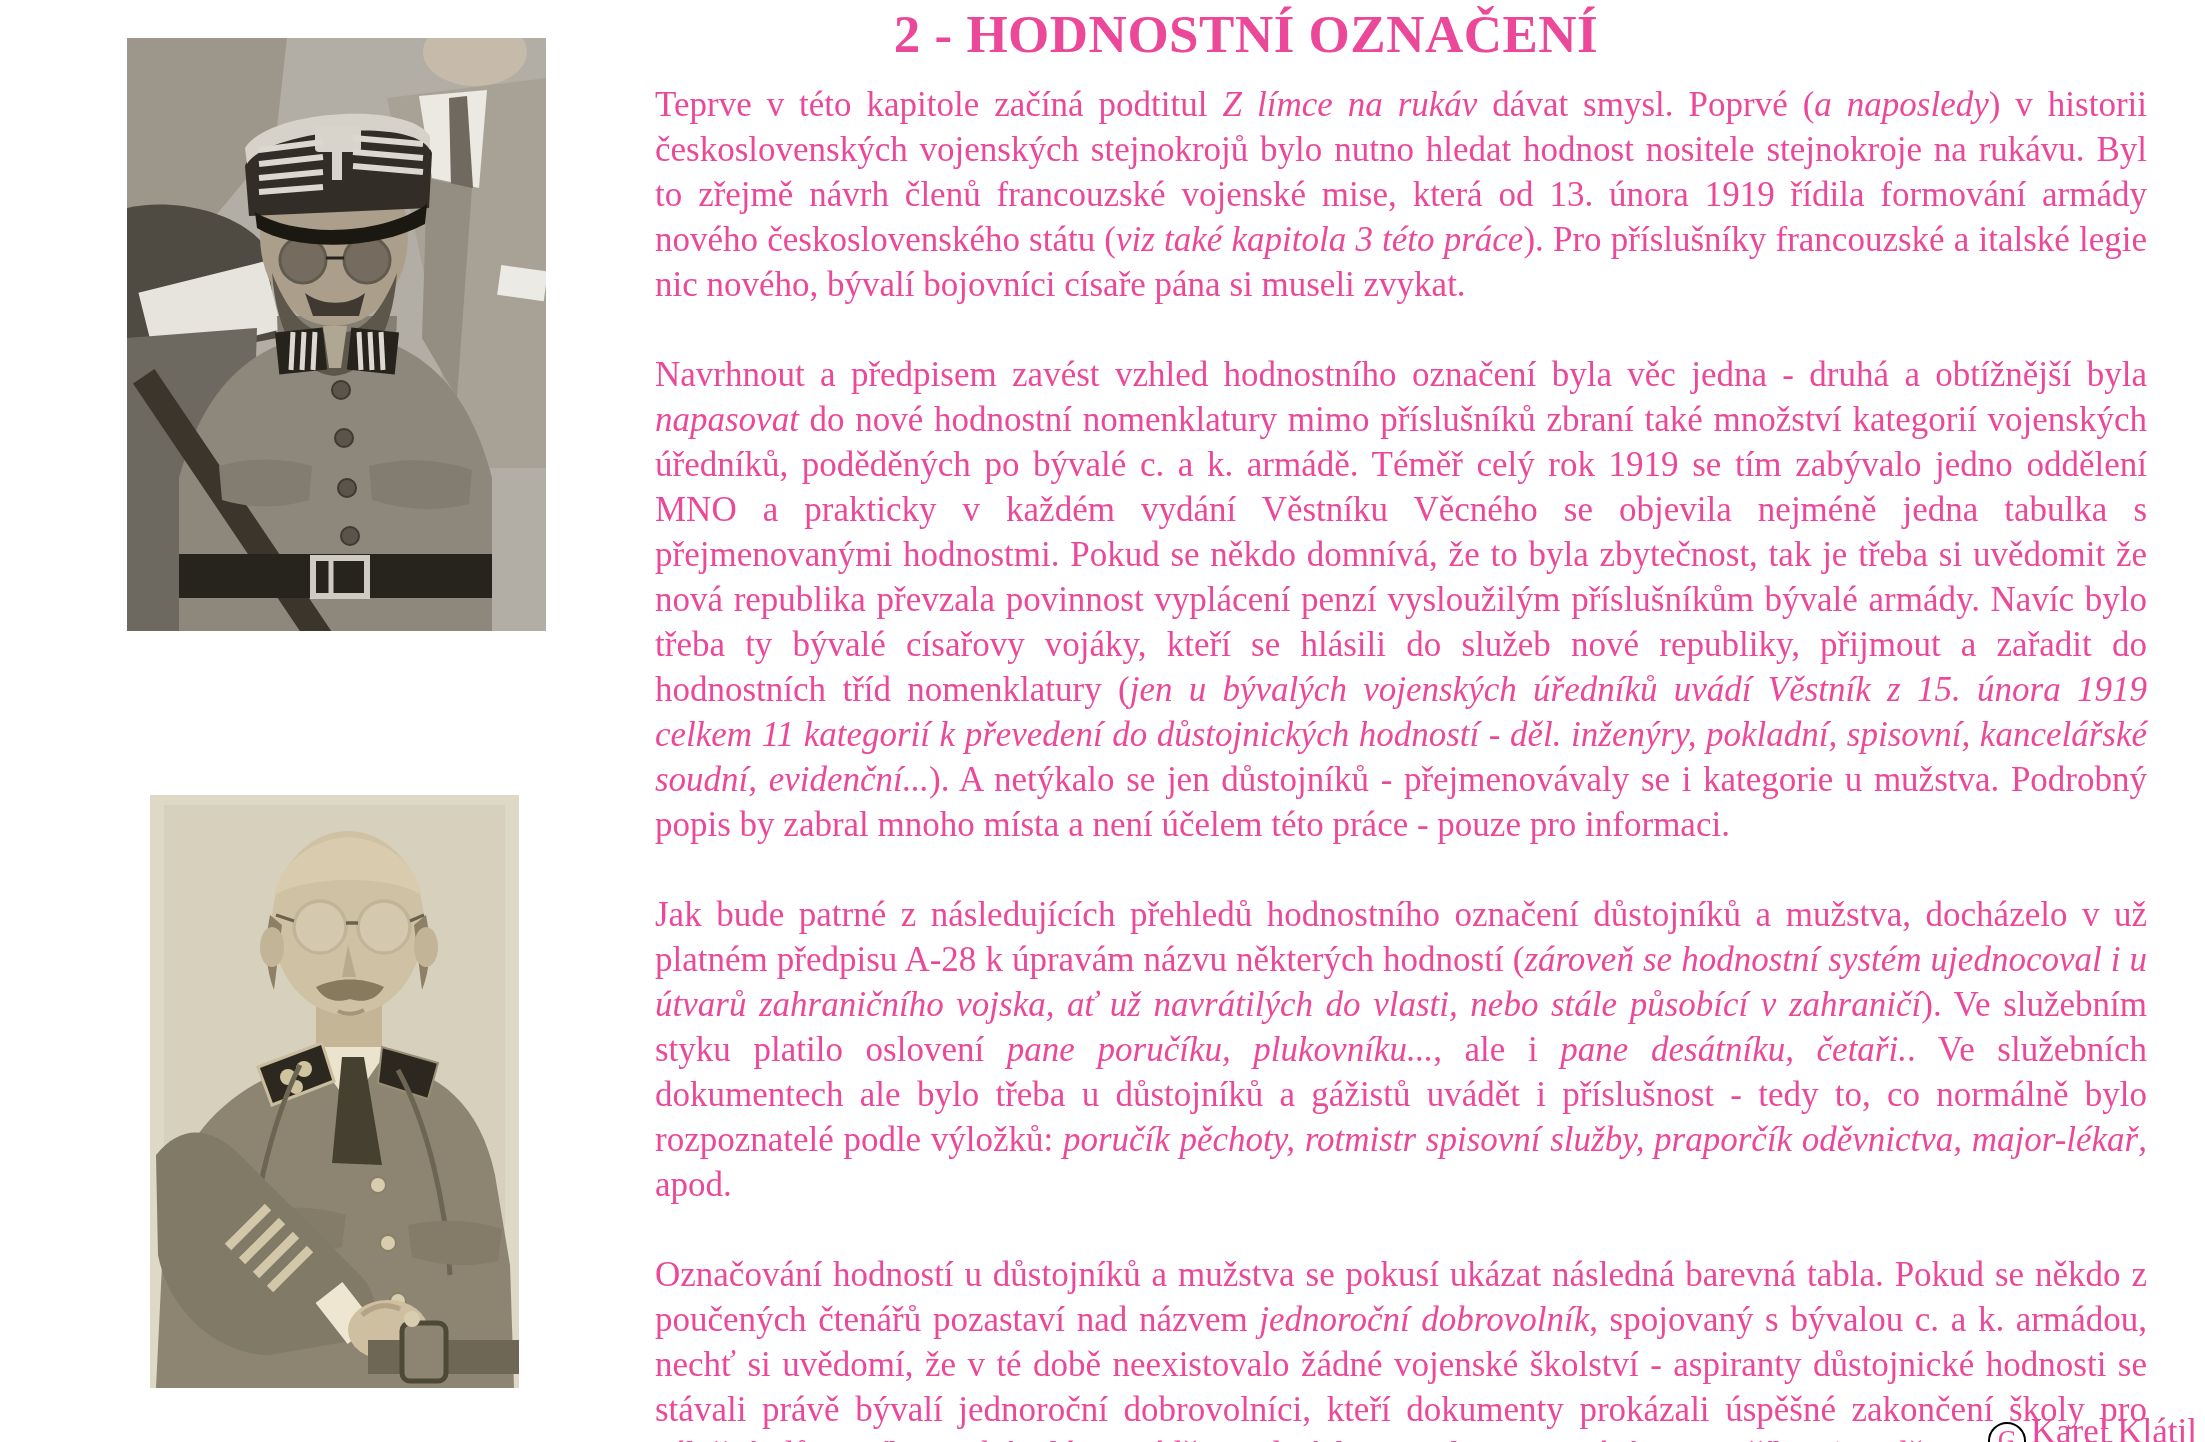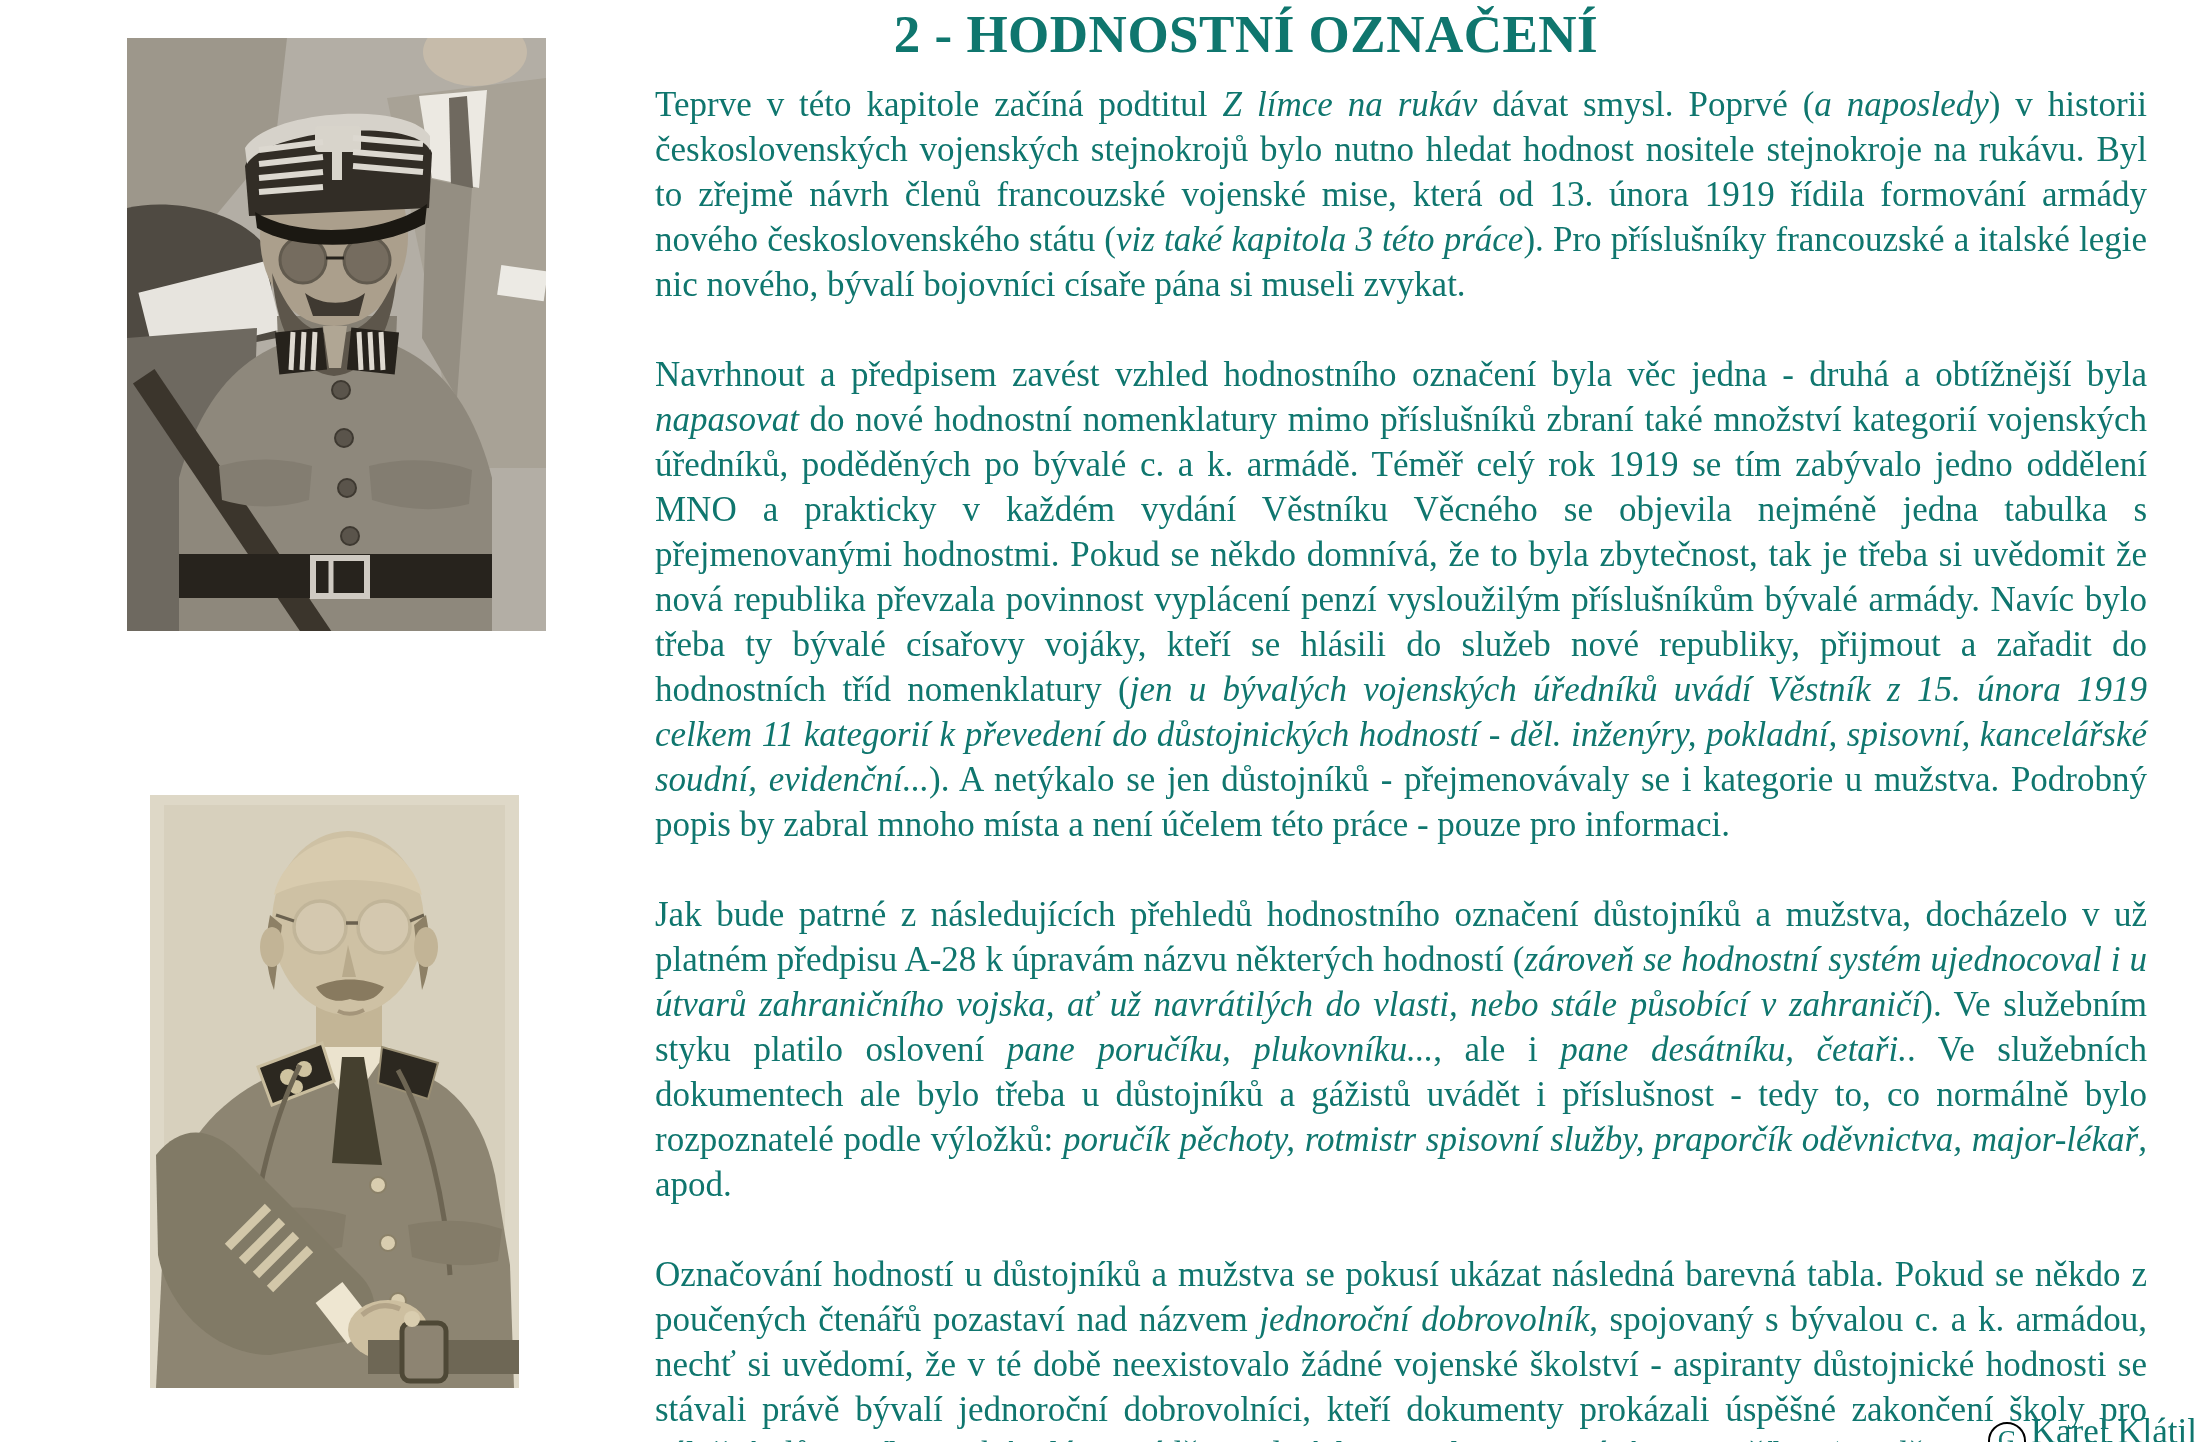--- a/index.html
+++ b/index.html
@@ -1,20 +1,20 @@
 <!DOCTYPE html>
 <html><head>
 <meta charset="utf-8">
 <style>
   html,body{margin:0;padding:0;background:#ffffff;}
   .page{
     position:relative;
     width:2205px;height:1442px;
     background:#ffffff;
-    color:#0f766e;
+    color:#ec4899;
     font-family:"Liberation Serif", serif;
     overflow:hidden;
   }
   .page-title{
     position:absolute;
     left:655px;top:4px;width:1182px;
     text-align:center;
     font-size:53px;font-weight:bold;
     letter-spacing:0.5px;
     margin:0;

